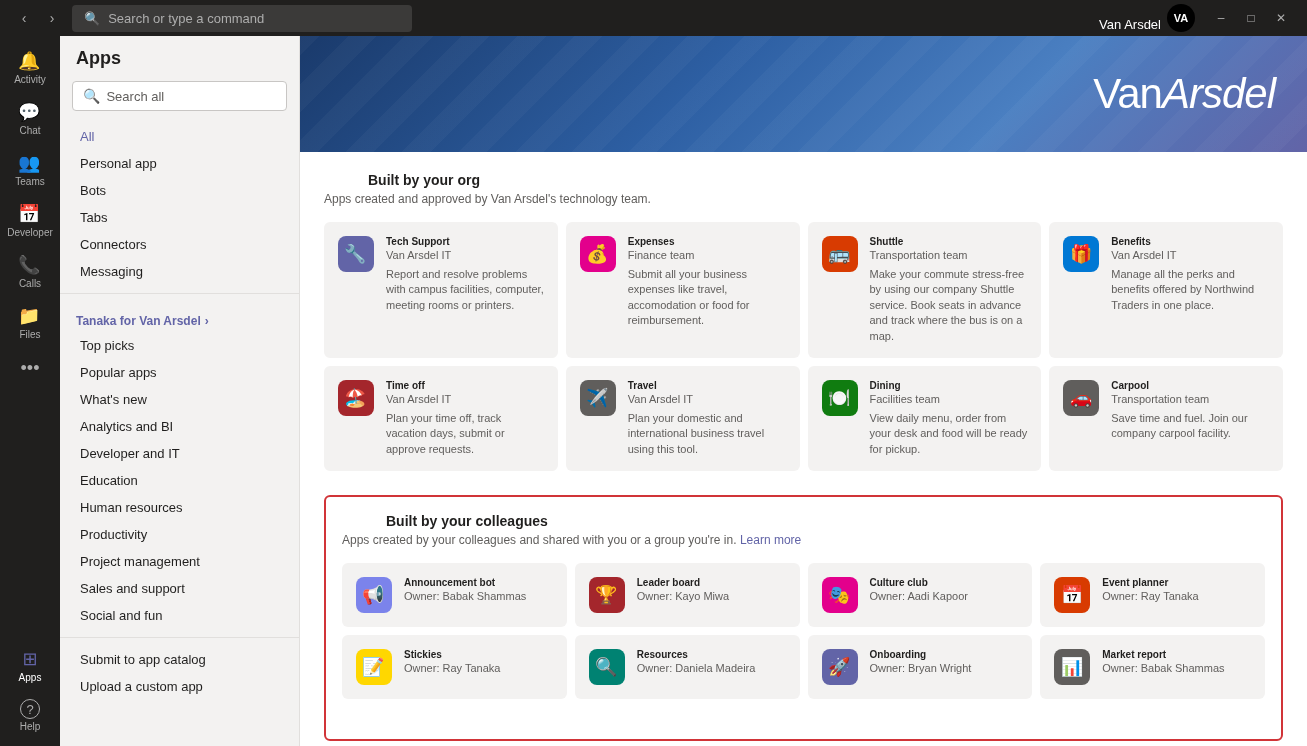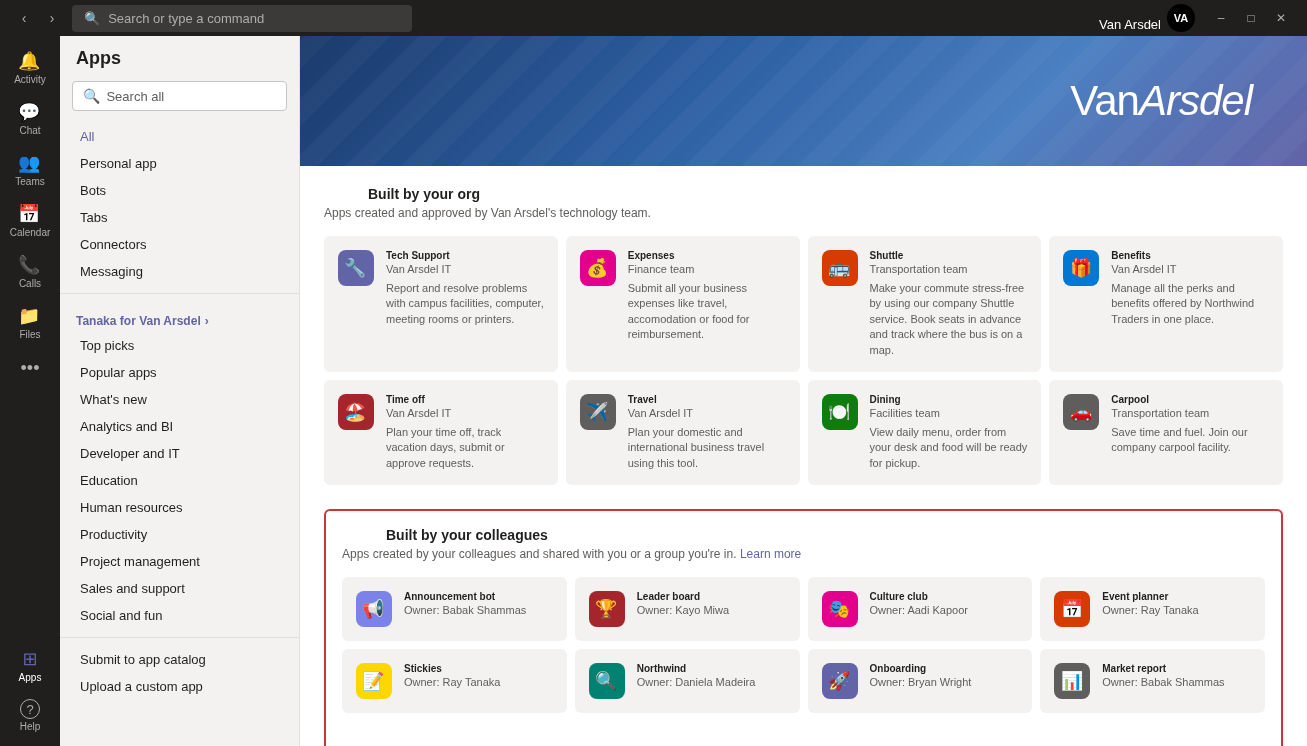--- a/index.html
+++ b/index.html
@@ -158,26 +158,26 @@
 
     
     .main-content {
       flex: 1;
       overflow-y: auto;
       background: #fff;
     }
 
     
     .banner {
-      height: 130px;
+      height: 116px;
       background: linear-gradient(135deg, #1a3a6b 0%, #2d5fa3 40%, #4a7fc1 70%, #6264a7 100%);
       display: flex;
       align-items: center;
       justify-content: flex-end;
-      padding: 0 55px;
+      padding: 0 32px;
       position: relative;
       overflow: hidden;
     }
     .banner::before {
       content: '';
       position: absolute;
       left: 0; top: 0; right: 0; bottom: 0;
       background: repeating-linear-gradient(
         -45deg,
         transparent,
@@ -311,21 +311,21 @@
     <div class="rail-item">
       <span class="rail-icon">💬</span>
       <span class="rail-label">Chat</span>
     </div>
     <div class="rail-item">
       <span class="rail-icon">👥</span>
       <span class="rail-label">Teams</span>
     </div>
     <div class="rail-item">
       <span class="rail-icon">📅</span>
-      <span class="rail-label">Calendar</span>
+      <span class="rail-label">Developer</span>
     </div>
     <div class="rail-item">
       <span class="rail-icon">📞</span>
       <span class="rail-label">Calls</span>
     </div>
     <div class="rail-item">
       <span class="rail-icon">📁</span>
       <span class="rail-label">Files</span>
     </div>
     <div style="margin-top: 8px; color: #adadad; font-size: 18px; cursor: pointer;">•••</div>
@@ -498,21 +498,21 @@
             <div class="app-card">
       <div class="app-icon yellow">📝</div>
       <div class="app-info">
         <div class="app-name">Stickies</div>
         <div class="app-owner">Owner: Ray Tanaka</div>
       </div>
     </div>
             <div class="app-card">
       <div class="app-icon teal">🔍</div>
       <div class="app-info">
-        <div class="app-name">Northwind</div>
+        <div class="app-name">Resources</div>
         <div class="app-owner">Owner: Daniela Madeira</div>
       </div>
     </div>
             <div class="app-card">
       <div class="app-icon purple">🚀</div>
       <div class="app-info">
         <div class="app-name">Onboarding</div>
         <div class="app-owner">Owner: Bryan Wright</div>
       </div>
     </div>

